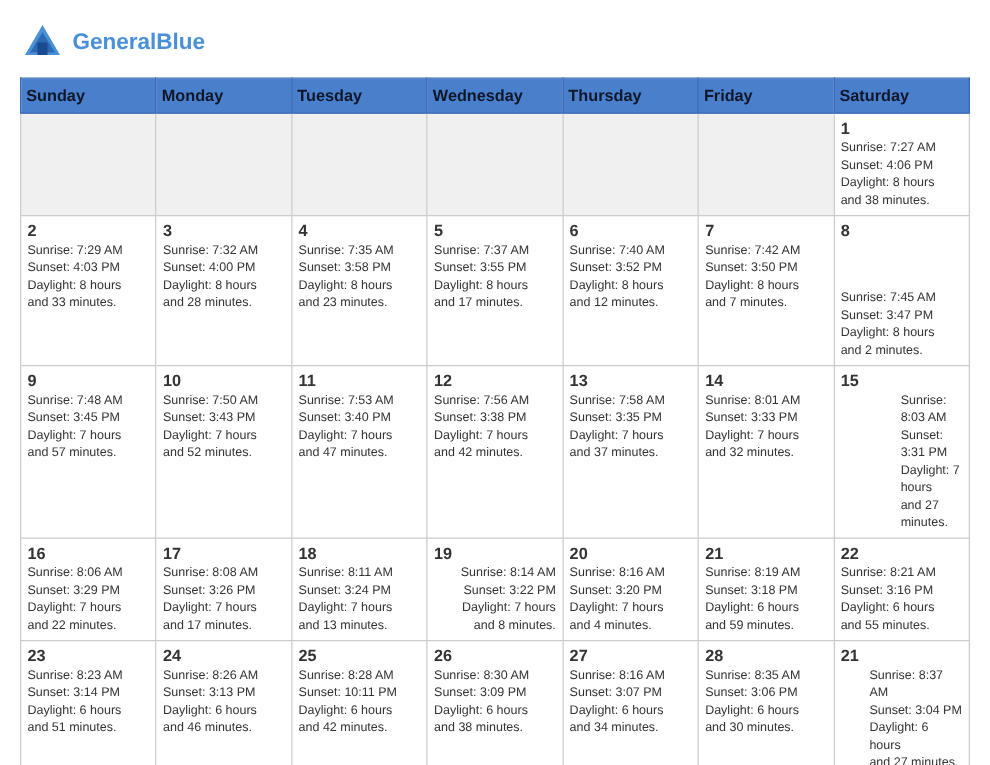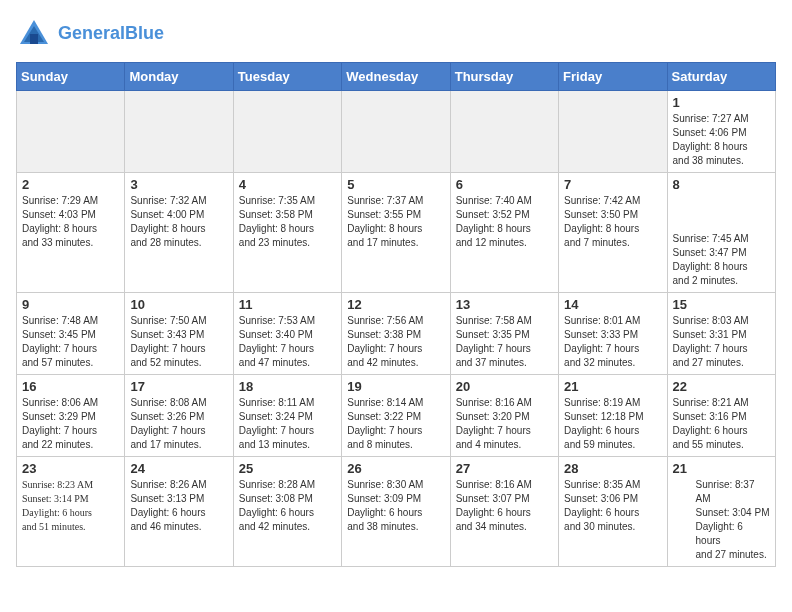--- a/index.html
+++ b/index.html
@@ -46,21 +46,21 @@
       font-size: 16px;
       color: #555;
     }
     table {
       width: 100%;
       border-collapse: collapse;
       table-layout: fixed;
     }
     thead tr th {
       background: #4a7fcb;
-      color: #ffffff;
+      color: #0f172a;
       font-size: 13px;
       font-weight: bold;
       padding: 6px 4px;
       text-align: left;
       border: 1px solid #3a6ab5;
     }
     tbody tr td {
       border: 1px solid #ccc;
       vertical-align: top;
       padding: 4px 5px;
@@ -223,21 +223,21 @@
         </td>
         <td>
           <span class="day-num">14</span>
           <div class="cell-info" style="white-space: pre-line;">Sunrise: 8:01 AM
 Sunset: 3:33 PM
 Daylight: 7 hours
 and 32 minutes.</div>
         </td>
         <td>
           <span class="day-num">15</span>
-          <div class="cell-info" style="white-space: pre-line;">Sunrise: 8:03 AM
+          <div class="cell-info" style="white-space: pre-line; margin-left: 48px;">Sunrise: 8:03 AM
 Sunset: 3:31 PM
 Daylight: 7 hours
 and 27 minutes.</div>
         </td>
       </tr>
       <tr>
         <td>
           <span class="day-num">16</span>
           <div class="cell-info" style="white-space: pre-line;">Sunrise: 8:06 AM
 Sunset: 3:29 PM
@@ -253,66 +253,66 @@
         </td>
         <td>
           <span class="day-num">18</span>
           <div class="cell-info" style="white-space: pre-line;">Sunrise: 8:11 AM
 Sunset: 3:24 PM
 Daylight: 7 hours
 and 13 minutes.</div>
         </td>
         <td>
           <span class="day-num">19</span>
-          <div class="cell-info" style="white-space: pre-line;">Sunrise: 8:14 AM
+          <div class="cell-info" style="white-space: pre-line; text-align: right;">Sunrise: 8:14 AM
 Sunset: 3:22 PM
 Daylight: 7 hours
 and 8 minutes.</div>
         </td>
         <td>
           <span class="day-num">20</span>
           <div class="cell-info" style="white-space: pre-line;">Sunrise: 8:16 AM
 Sunset: 3:20 PM
 Daylight: 7 hours
 and 4 minutes.</div>
         </td>
         <td>
           <span class="day-num">21</span>
           <div class="cell-info" style="white-space: pre-line;">Sunrise: 8:19 AM
-Sunset: 12:18 PM
+Sunset: 3:18 PM
 Daylight: 6 hours
 and 59 minutes.</div>
         </td>
         <td>
           <span class="day-num">22</span>
           <div class="cell-info" style="white-space: pre-line;">Sunrise: 8:21 AM
 Sunset: 3:16 PM
 Daylight: 6 hours
 and 55 minutes.</div>
         </td>
       </tr>
       <tr>
         <td>
           <span class="day-num">23</span>
-          <div class="cell-info" style="white-space: pre-line; font-family: Liberation Serif, serif;">Sunrise: 8:23 AM
+          <div class="cell-info" style="white-space: pre-line;">Sunrise: 8:23 AM
 Sunset: 3:14 PM
 Daylight: 6 hours
 and 51 minutes.</div>
         </td>
         <td>
           <span class="day-num">24</span>
           <div class="cell-info" style="white-space: pre-line;">Sunrise: 8:26 AM
 Sunset: 3:13 PM
 Daylight: 6 hours
 and 46 minutes.</div>
         </td>
         <td>
           <span class="day-num">25</span>
           <div class="cell-info" style="white-space: pre-line;">Sunrise: 8:28 AM
-Sunset: 3:08 PM
+Sunset: 10:11 PM
 Daylight: 6 hours
 and 42 minutes.</div>
         </td>
         <td>
           <span class="day-num">26</span>
           <div class="cell-info" style="white-space: pre-line;">Sunrise: 8:30 AM
 Sunset: 3:09 PM
 Daylight: 6 hours
 and 38 minutes.</div>
         </td>

